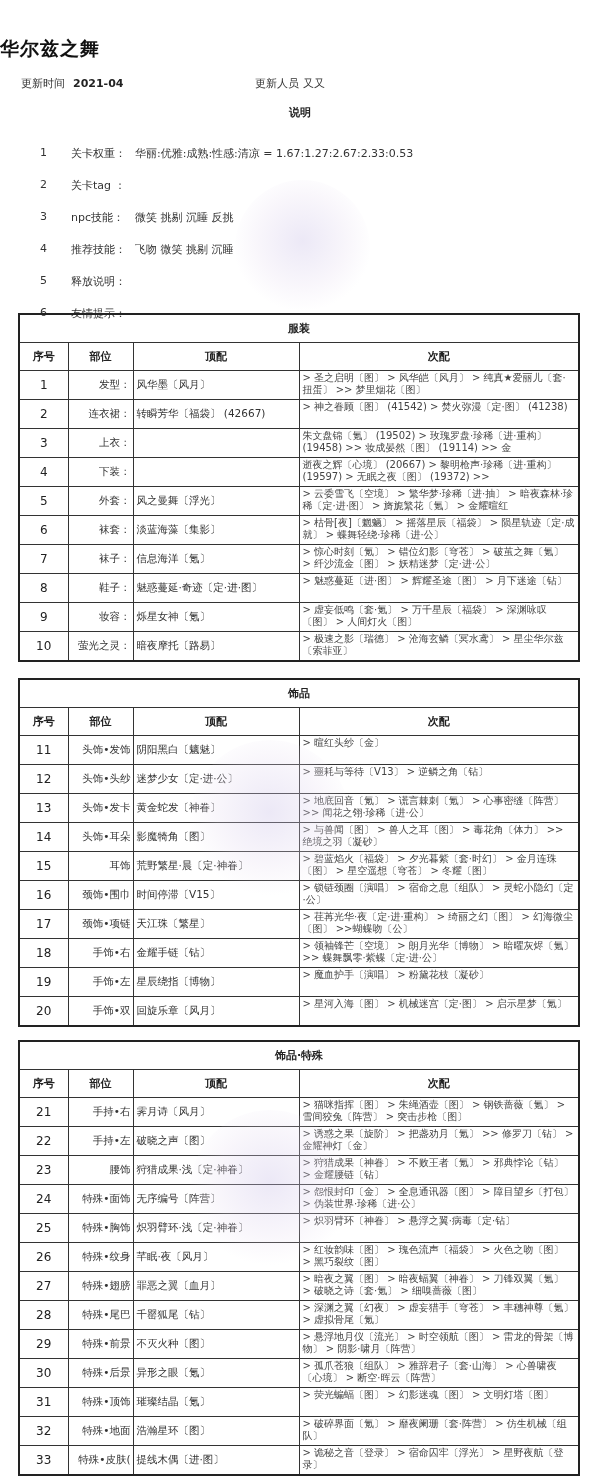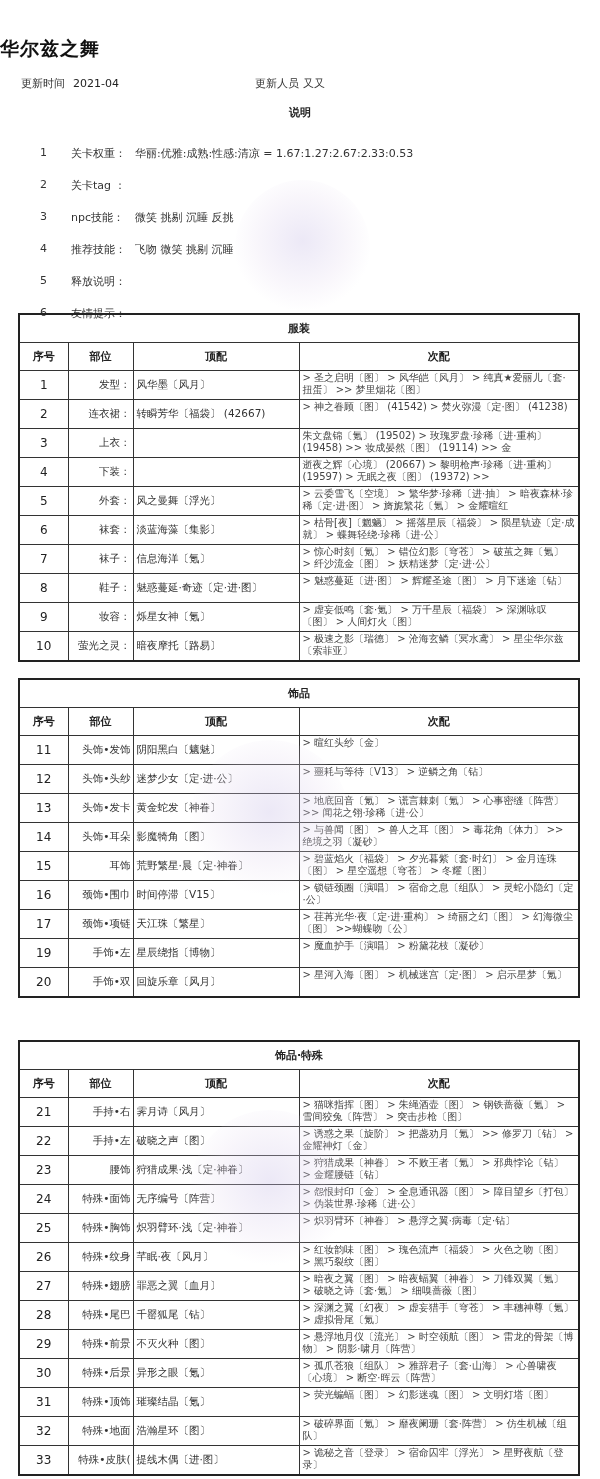--- a/index.html
+++ b/index.html
@@ -5,21 +5,21 @@
   html, body { margin: 0; padding: 0; background: #ffffff; }
   body {
     width: 600px; height: 1479px; position: relative; overflow: hidden;
     font-family: "DejaVu Sans", "Liberation Sans", sans-serif; color: #222;
   }
   .title {
     position: absolute; left: 0; top: 36px; width: 600px; text-align: left;
     font-size: 19px; font-weight: bold; color: #111; letter-spacing: 1px;
   }
   .meta-left { position: absolute; left: 21px; top: 76px; font-size: 11px; color: #333; }
-  .meta-left .v { font-weight: normal; margin-left: 8px; color: #222; margin-top: 41px; }
+  .meta-left .v { font-weight: bold; margin-left: 8px; color: #222; margin-top: 41px; }
   .meta-right { position: absolute; left: 255px; top: 76px; font-size: 11px; color: #333; }
   .meta-right .v { margin-left: 4px; }
   .notes-title { position: absolute; left: 0; top: 105px; width: 600px; text-align: center; font-size: 11px; font-weight: bold; color: #222; }
   .note { position: absolute; left: 0; font-size: 11px; color: #333; height: 14px; }
   .note .num { position: absolute; left: 40px; width: 14px; }
   .note .lbl { position: absolute; left: 71px; white-space: nowrap; }
   .note .val { position: absolute; left: 135px; white-space: nowrap; }
 
   .watermark {
     position: absolute; left: 235px; top: 180px; width: 135px; height: 135px;
@@ -236,20 +236,26 @@
         <td class="top">时间停滞〔V15〕</td>
         <td class="sub">&gt; 锁链颈圈〔演唱〕 &gt; 宿命之息〔组队〕 &gt; 灵蛇小隐幻〔定·公〕</td>
       </tr>
       <tr class="r">
         <td class="no">17</td>
         <td class="part">颈饰•项链</td>
         <td class="top">天江珠〔繁星〕</td>
         <td class="sub">&gt; 荏苒光华·夜〔定·进·重构〕 &gt; 绮丽之幻〔图〕 &gt; 幻海微尘〔图〕 &gt;&gt;蝴蝶吻〔公〕</td>
       </tr>
       <tr class="r">
+        <td class="no">18</td>
+        <td class="part">手饰•右</td>
+        <td class="top">金耀手链〔钻〕</td>
+        <td class="sub">&gt; 领袖锋芒〔空境〕 &gt; 朗月光华〔博物〕 &gt; 暗曜灰烬〔氪〕 &gt;&gt; 蝶舞飘零·紫蝶〔定·进·公〕</td>
+      </tr>
+      <tr class="r">
         <td class="no">19</td>
         <td class="part">手饰•左</td>
         <td class="top">星辰绕指〔博物〕</td>
         <td class="sub">&gt; 魔血护手〔演唱〕 &gt; 粉黛花枝〔凝砂〕</td>
       </tr>
       <tr class="r">
         <td class="no">20</td>
         <td class="part">手饰•双</td>
         <td class="top">回旋乐章〔风月〕</td>
         <td class="sub">&gt; 星河入海〔图〕 &gt; 机械迷宫〔定·图〕 &gt; 启示星梦〔氪〕</td>

